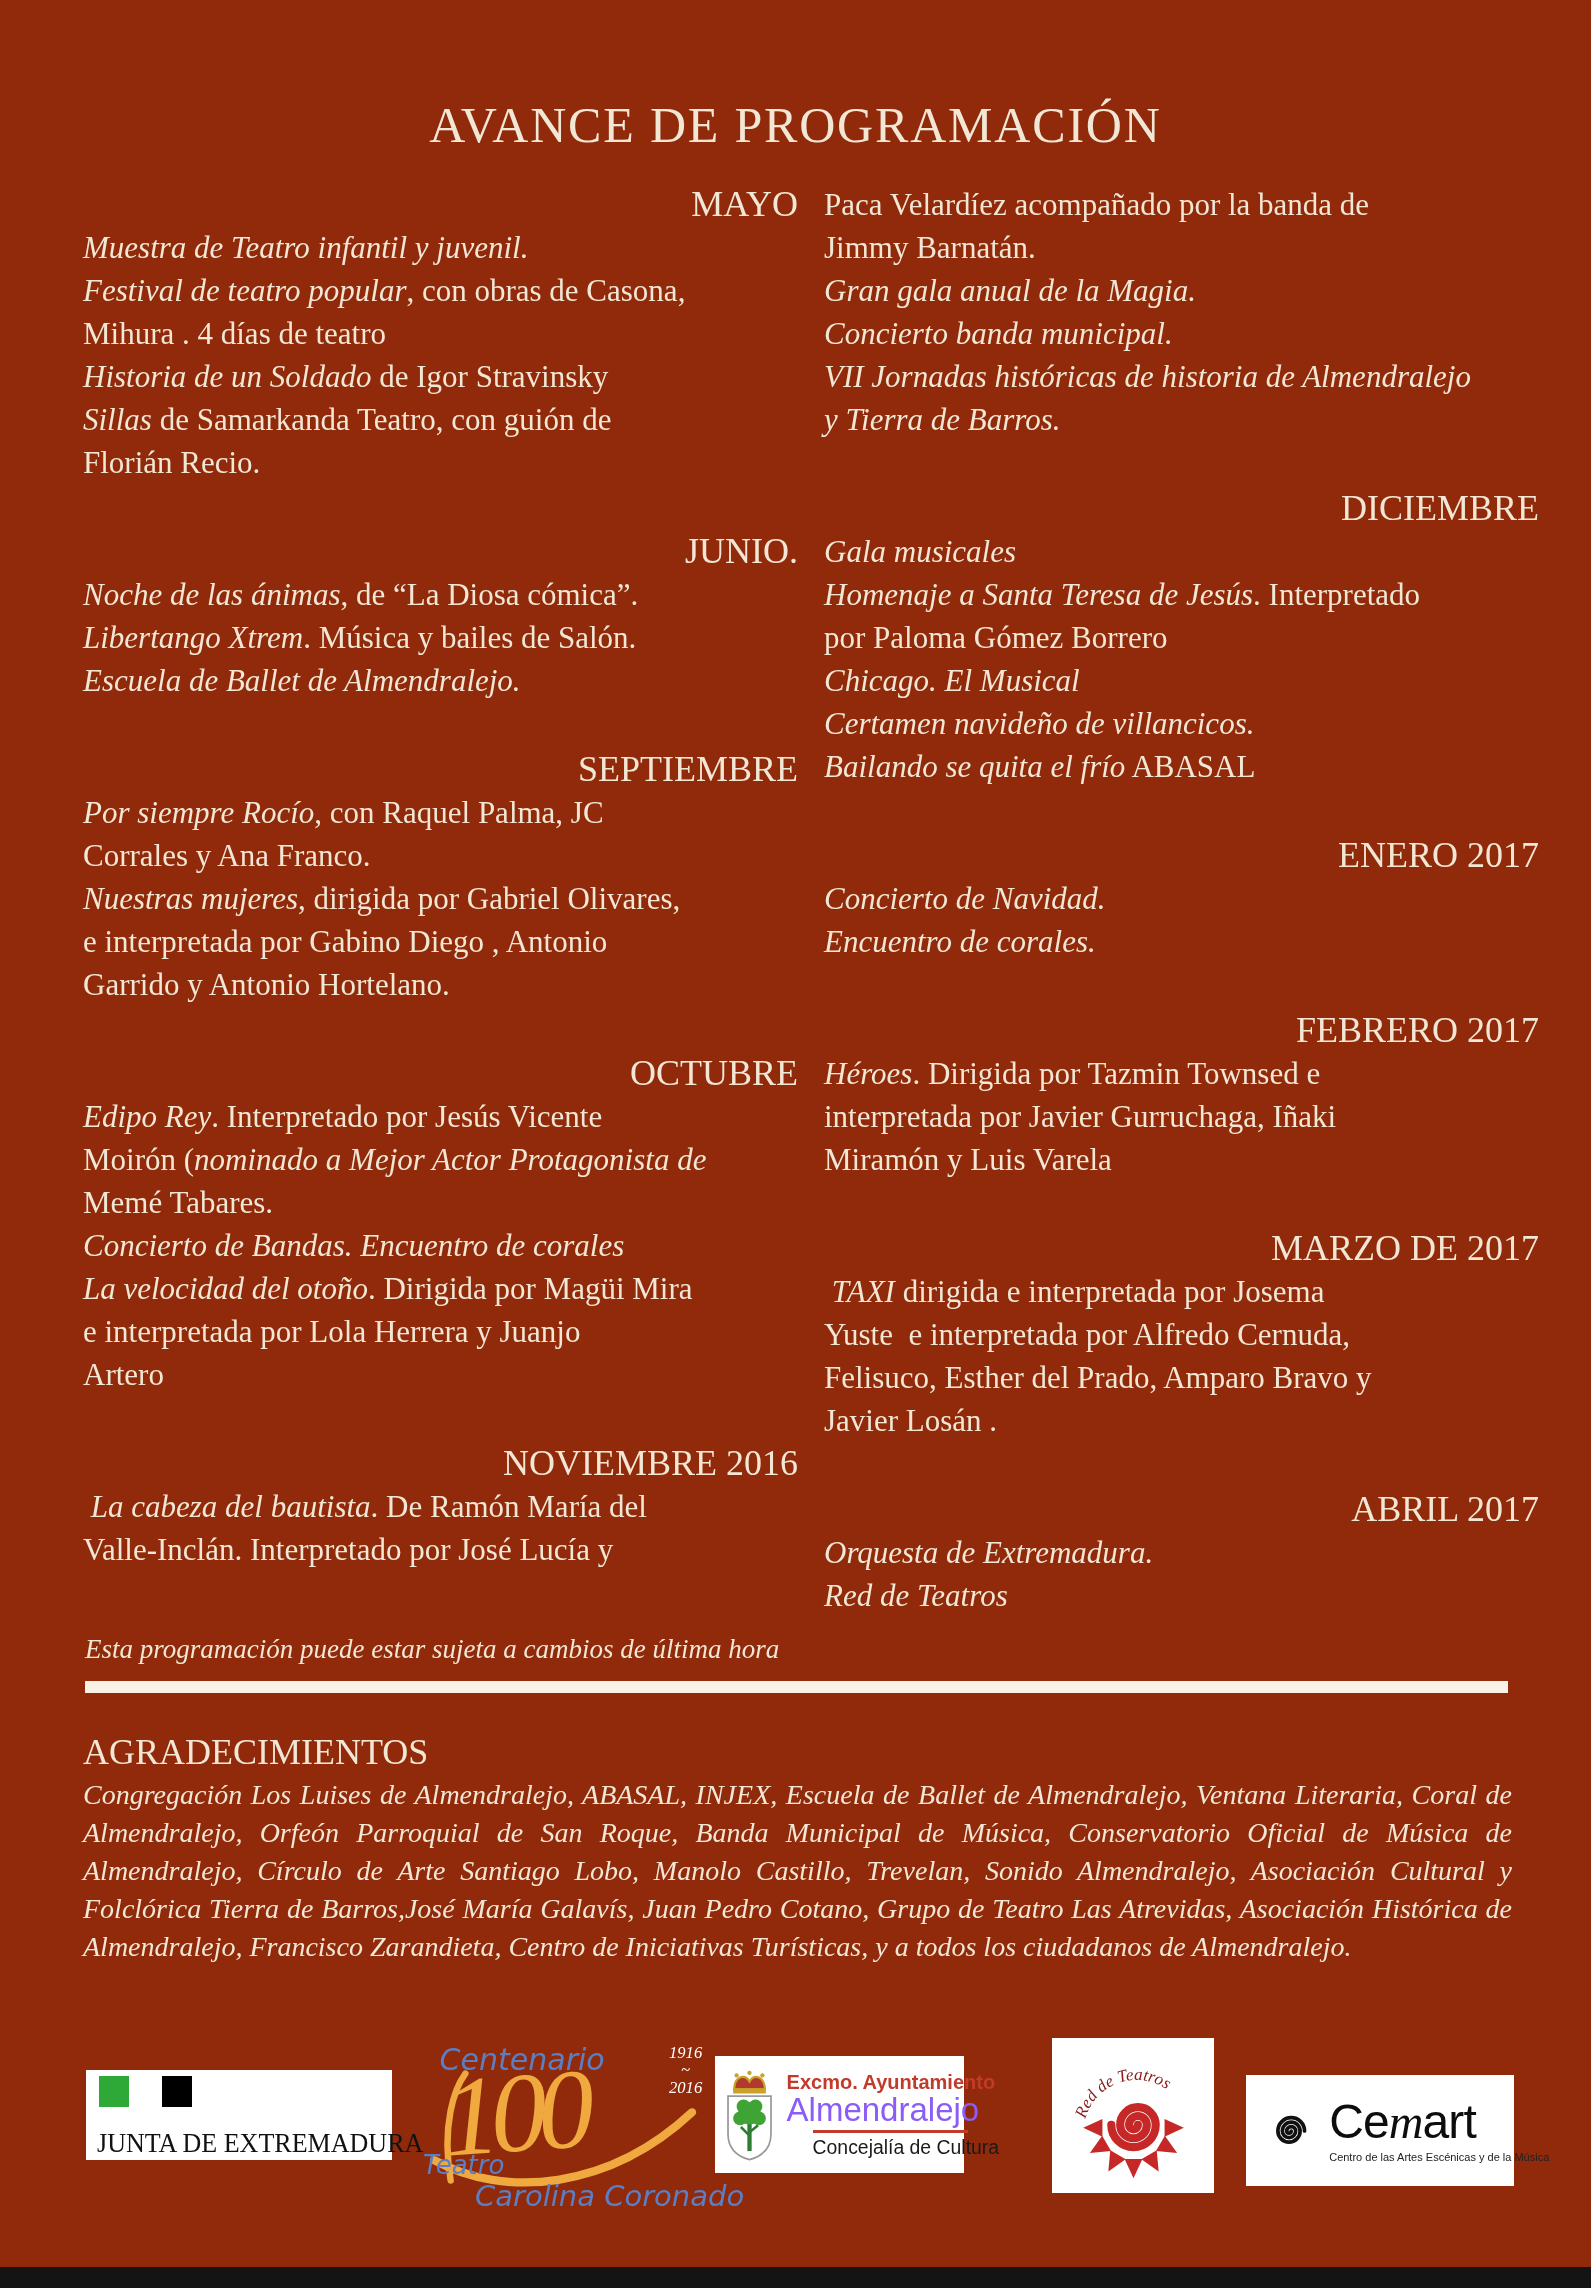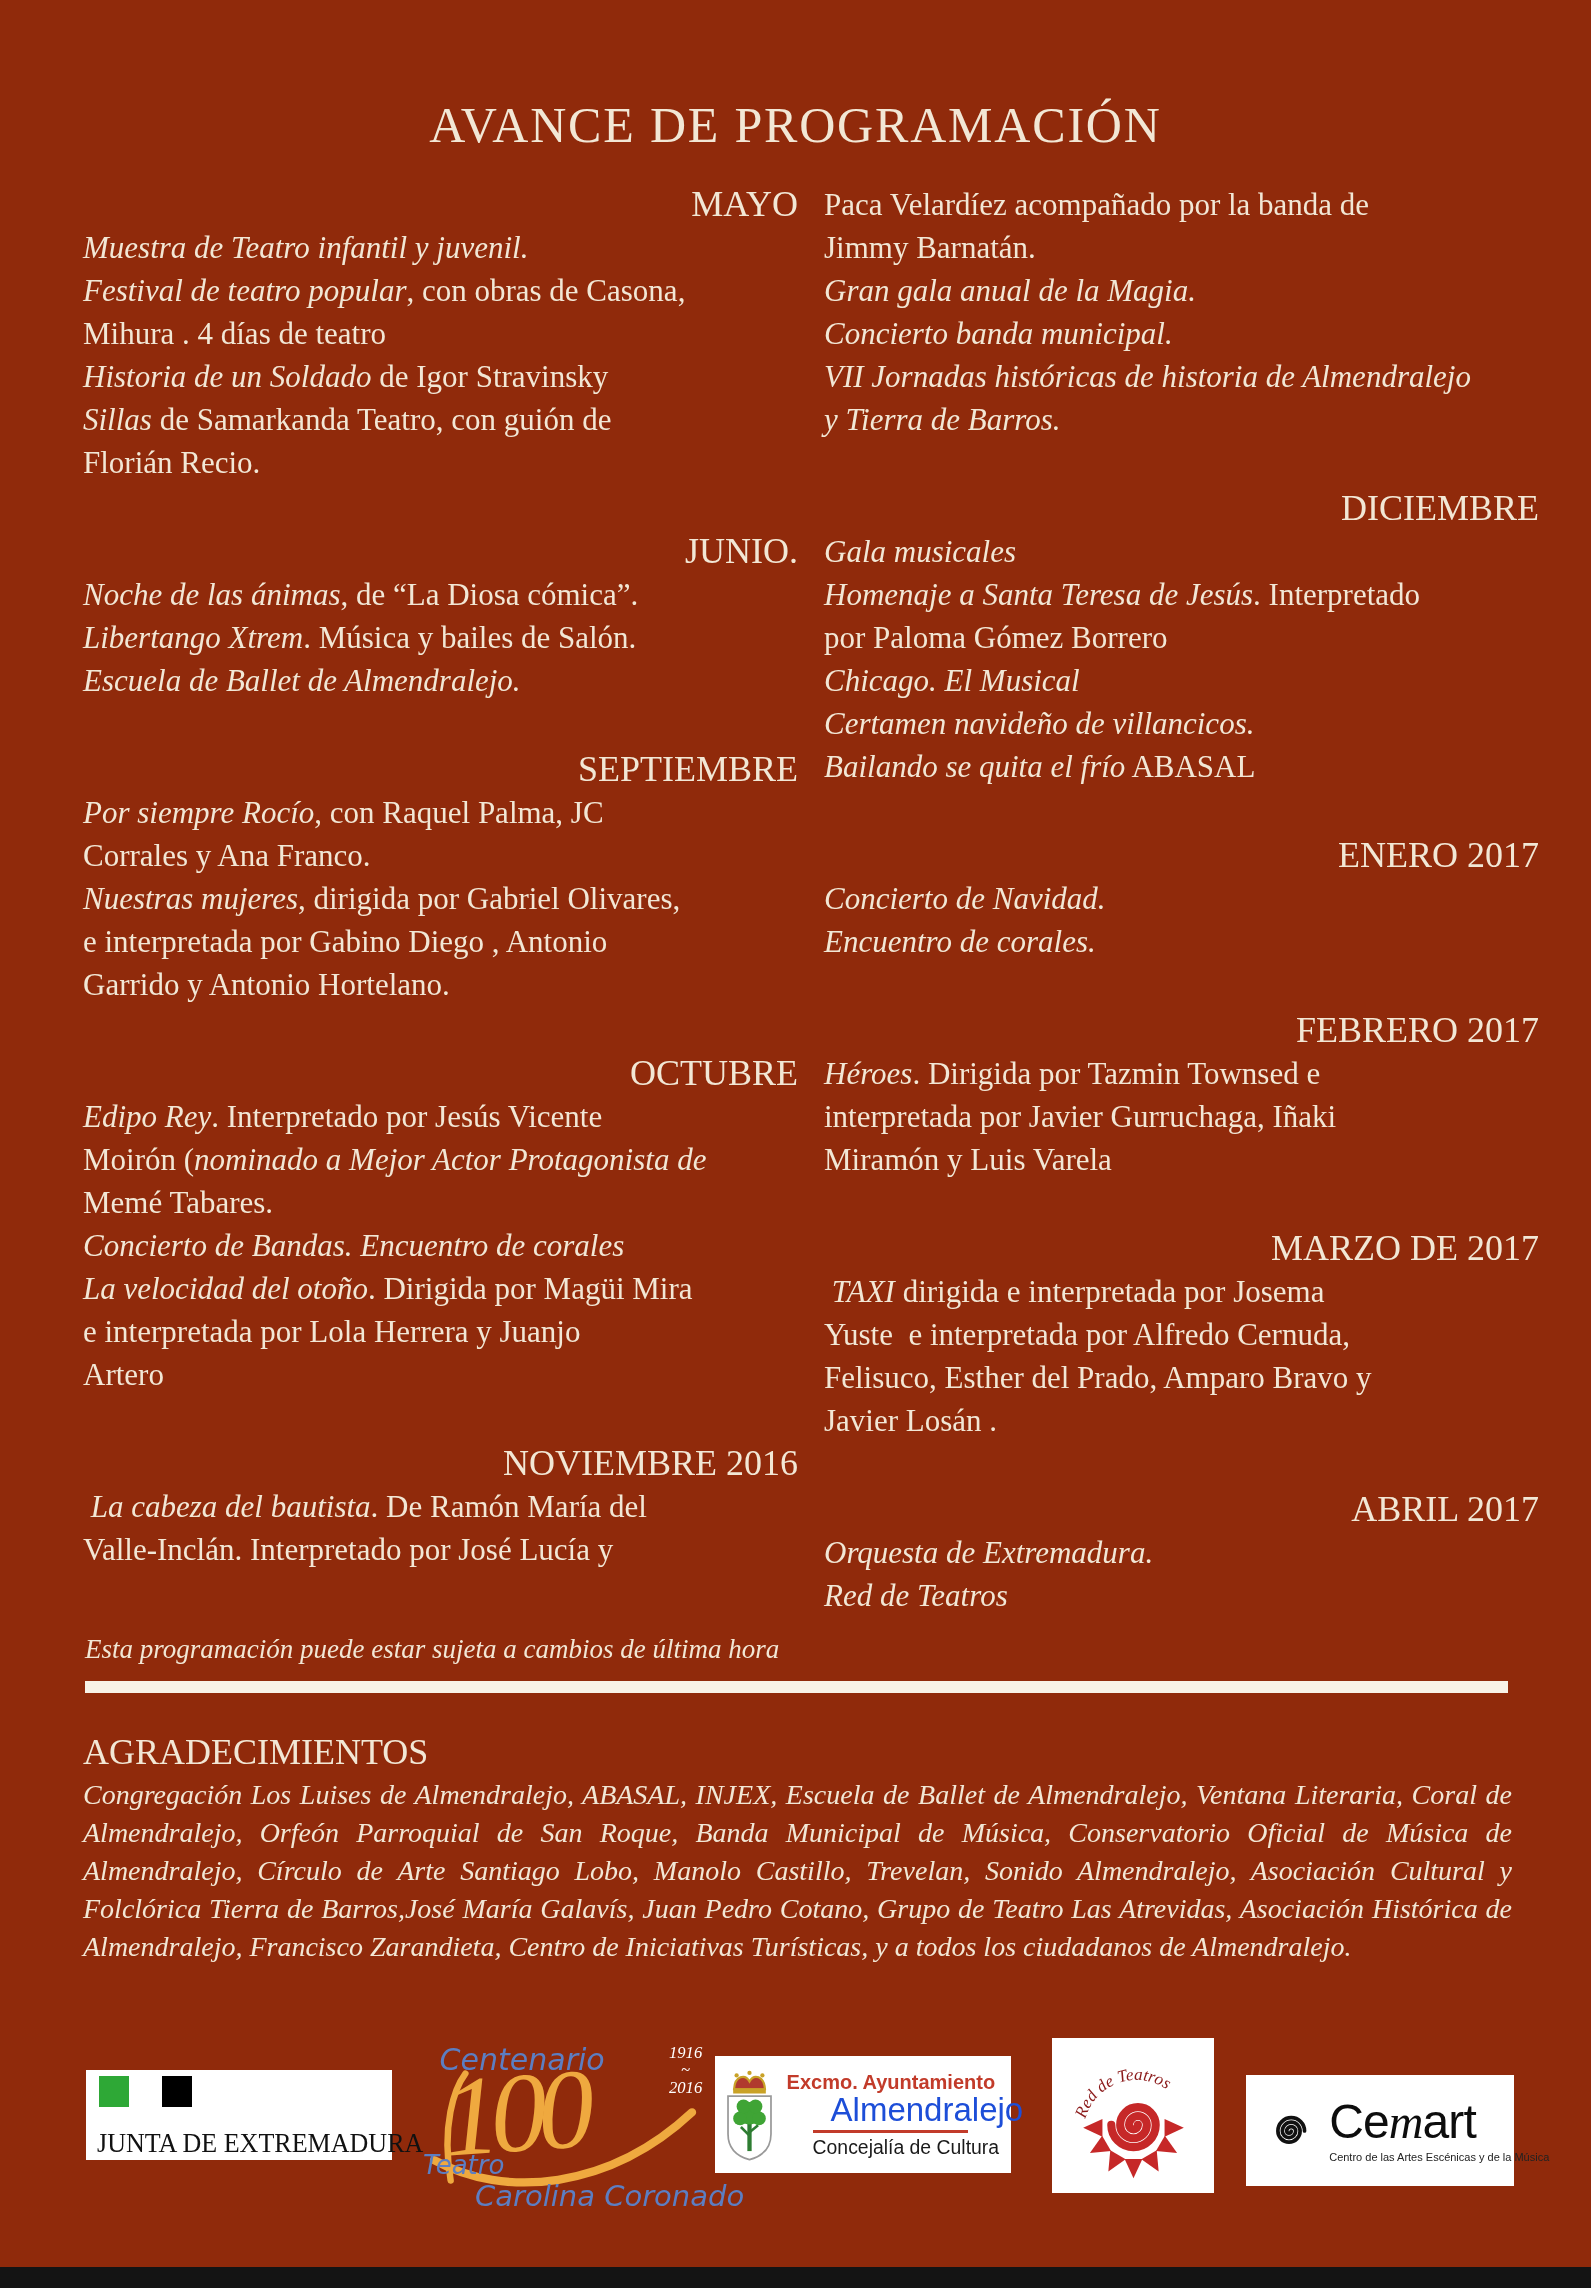--- a/index.html
+++ b/index.html
@@ -33,25 +33,25 @@
   .cent-word{position:absolute;left:16.6px;top:0;color:#5C7EC2;font-size:30px;
              font-family:"DejaVu Sans",sans-serif;font-style:italic;white-space:nowrap;}
   .cent-years{position:absolute;right:1.8px;top:1.8px;color:#FFFFFF;font-style:italic;
               font-size:16.6px;line-height:17.5px;text-align:center;display:flex;flex-direction:column;}
   .cent-num{position:absolute;left:20px;top:5.5px;color:#EFA93F;font-size:113px;font-style:italic;
             letter-spacing:-9.2px;transform:rotate(-4deg);font-family:"Liberation Serif",serif;}
   .cent-teatro{position:absolute;left:0;bottom:33px;color:#5C7EC2;font-size:26px;font-style:italic;
                font-family:"DejaVu Sans",sans-serif;white-space:nowrap;}
   .cent-name{position:absolute;left:52px;bottom:0;color:#5C7EC2;font-size:29px;font-style:italic;
              font-family:"DejaVu Sans",sans-serif;white-space:nowrap;}
-  #logo-ayto{left:715px;top:2056px;width:296px;height:117px;padding:6.5px 7.4px;display:flex;align-items:center;}
+  #logo-ayto{left:715px;top:2056px;width:249px;height:117px;padding:6.5px 7.4px;display:flex;align-items:center;}
   .ayto-shield{width:55px;height:102px;flex:0 0 auto;}
   .ayto-text{margin-left:9.2px;font-family:"Liberation Sans",sans-serif;line-height:1.05;}
   .ayto-l1{color:#C23B2A;font-size:20px;font-weight:bold;white-space:nowrap;}
-  .ayto-l2{color:#1d4ed8;font-size:33px;white-space:nowrap;margin-left:44px;}
+  .ayto-l2{color:#8b5cf6;font-size:33px;white-space:nowrap;}
   .ayto-rule{width:155px;height:2.8px;background:#C23B2A;margin:2.8px 0 3.7px 26px;}
   .ayto-l3{color:#1A1A1A;font-size:19.4px;margin-left:26px;white-space:nowrap;}
   #logo-rt{left:1052px;top:2038px;width:162px;height:155px;}
   #logo-rt svg{position:absolute;left:3.7px;top:3.7px;width:155px;height:148px;}
   #logo-cemart{left:1246px;top:2075px;width:268px;height:111px;padding:5.5px;display:flex;align-items:center;}
   .cemart-spiral{width:74px;height:74px;flex:0 0 auto;}
   .cemart-textcol{margin-left:3.7px;}
   .cemart-name{color:#0D0D0D;font-size:48px;line-height:1;font-family:"Liberation Sans",sans-serif;
                letter-spacing:-0.9px;white-space:nowrap;}
   .cemart-name em{font-family:"Liberation Serif",serif;font-style:italic;}

